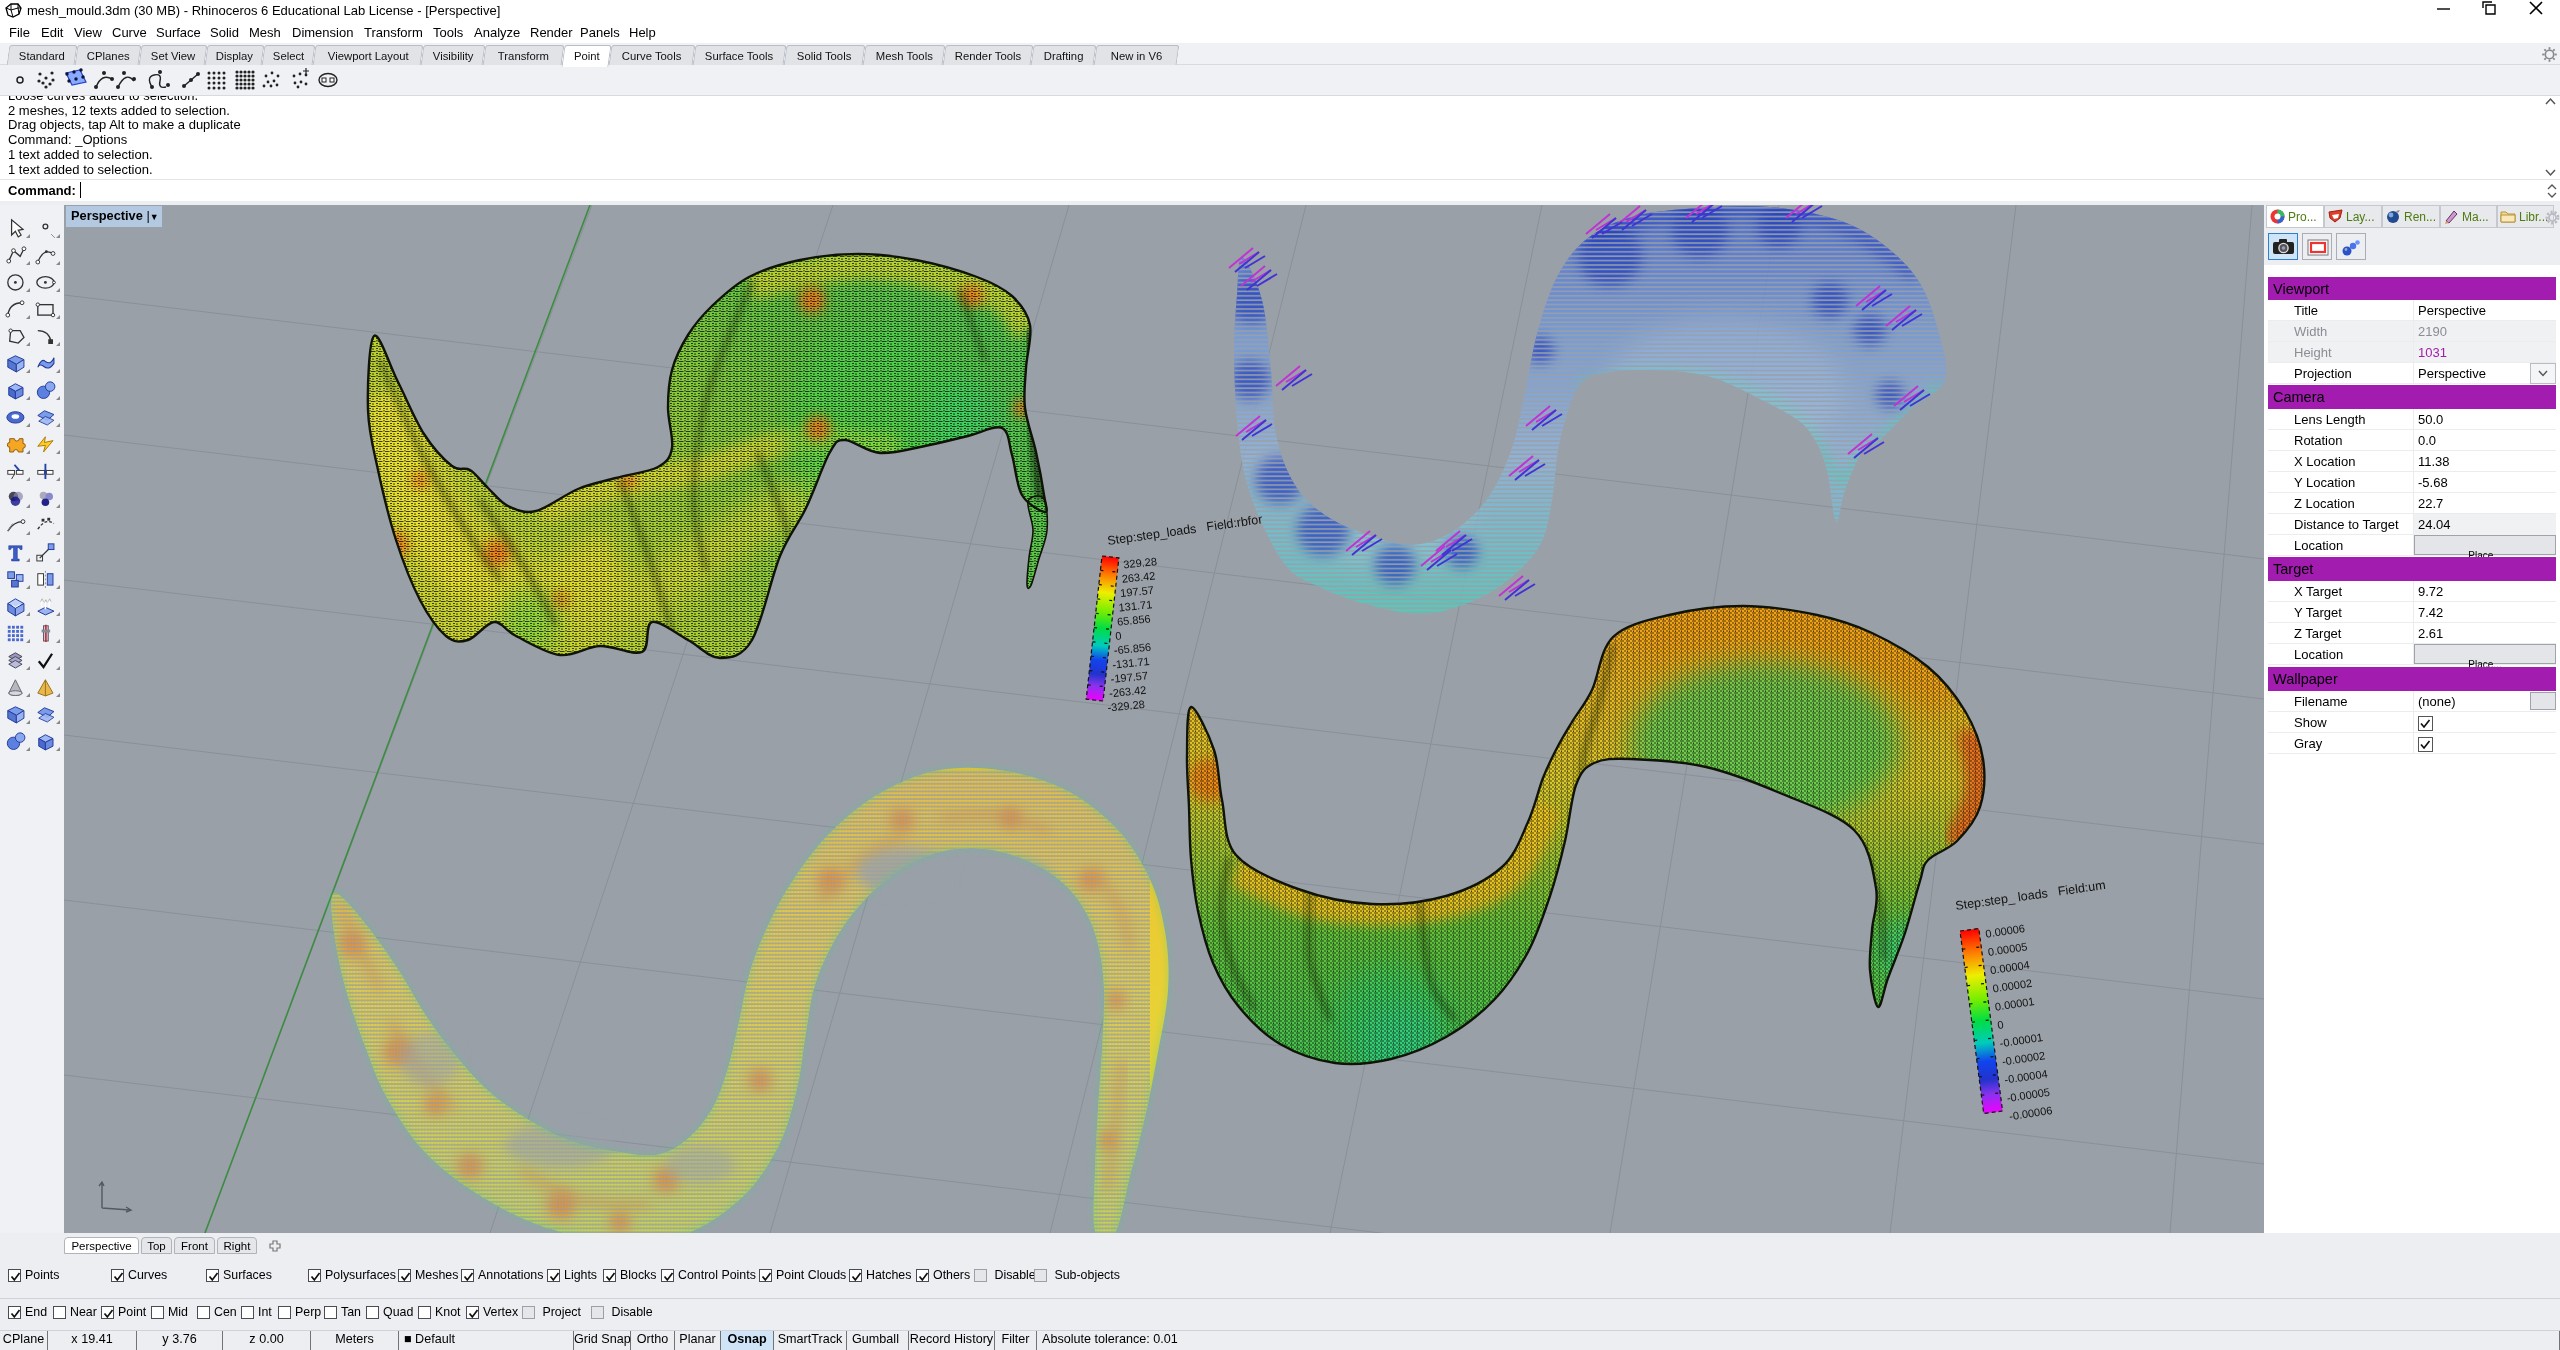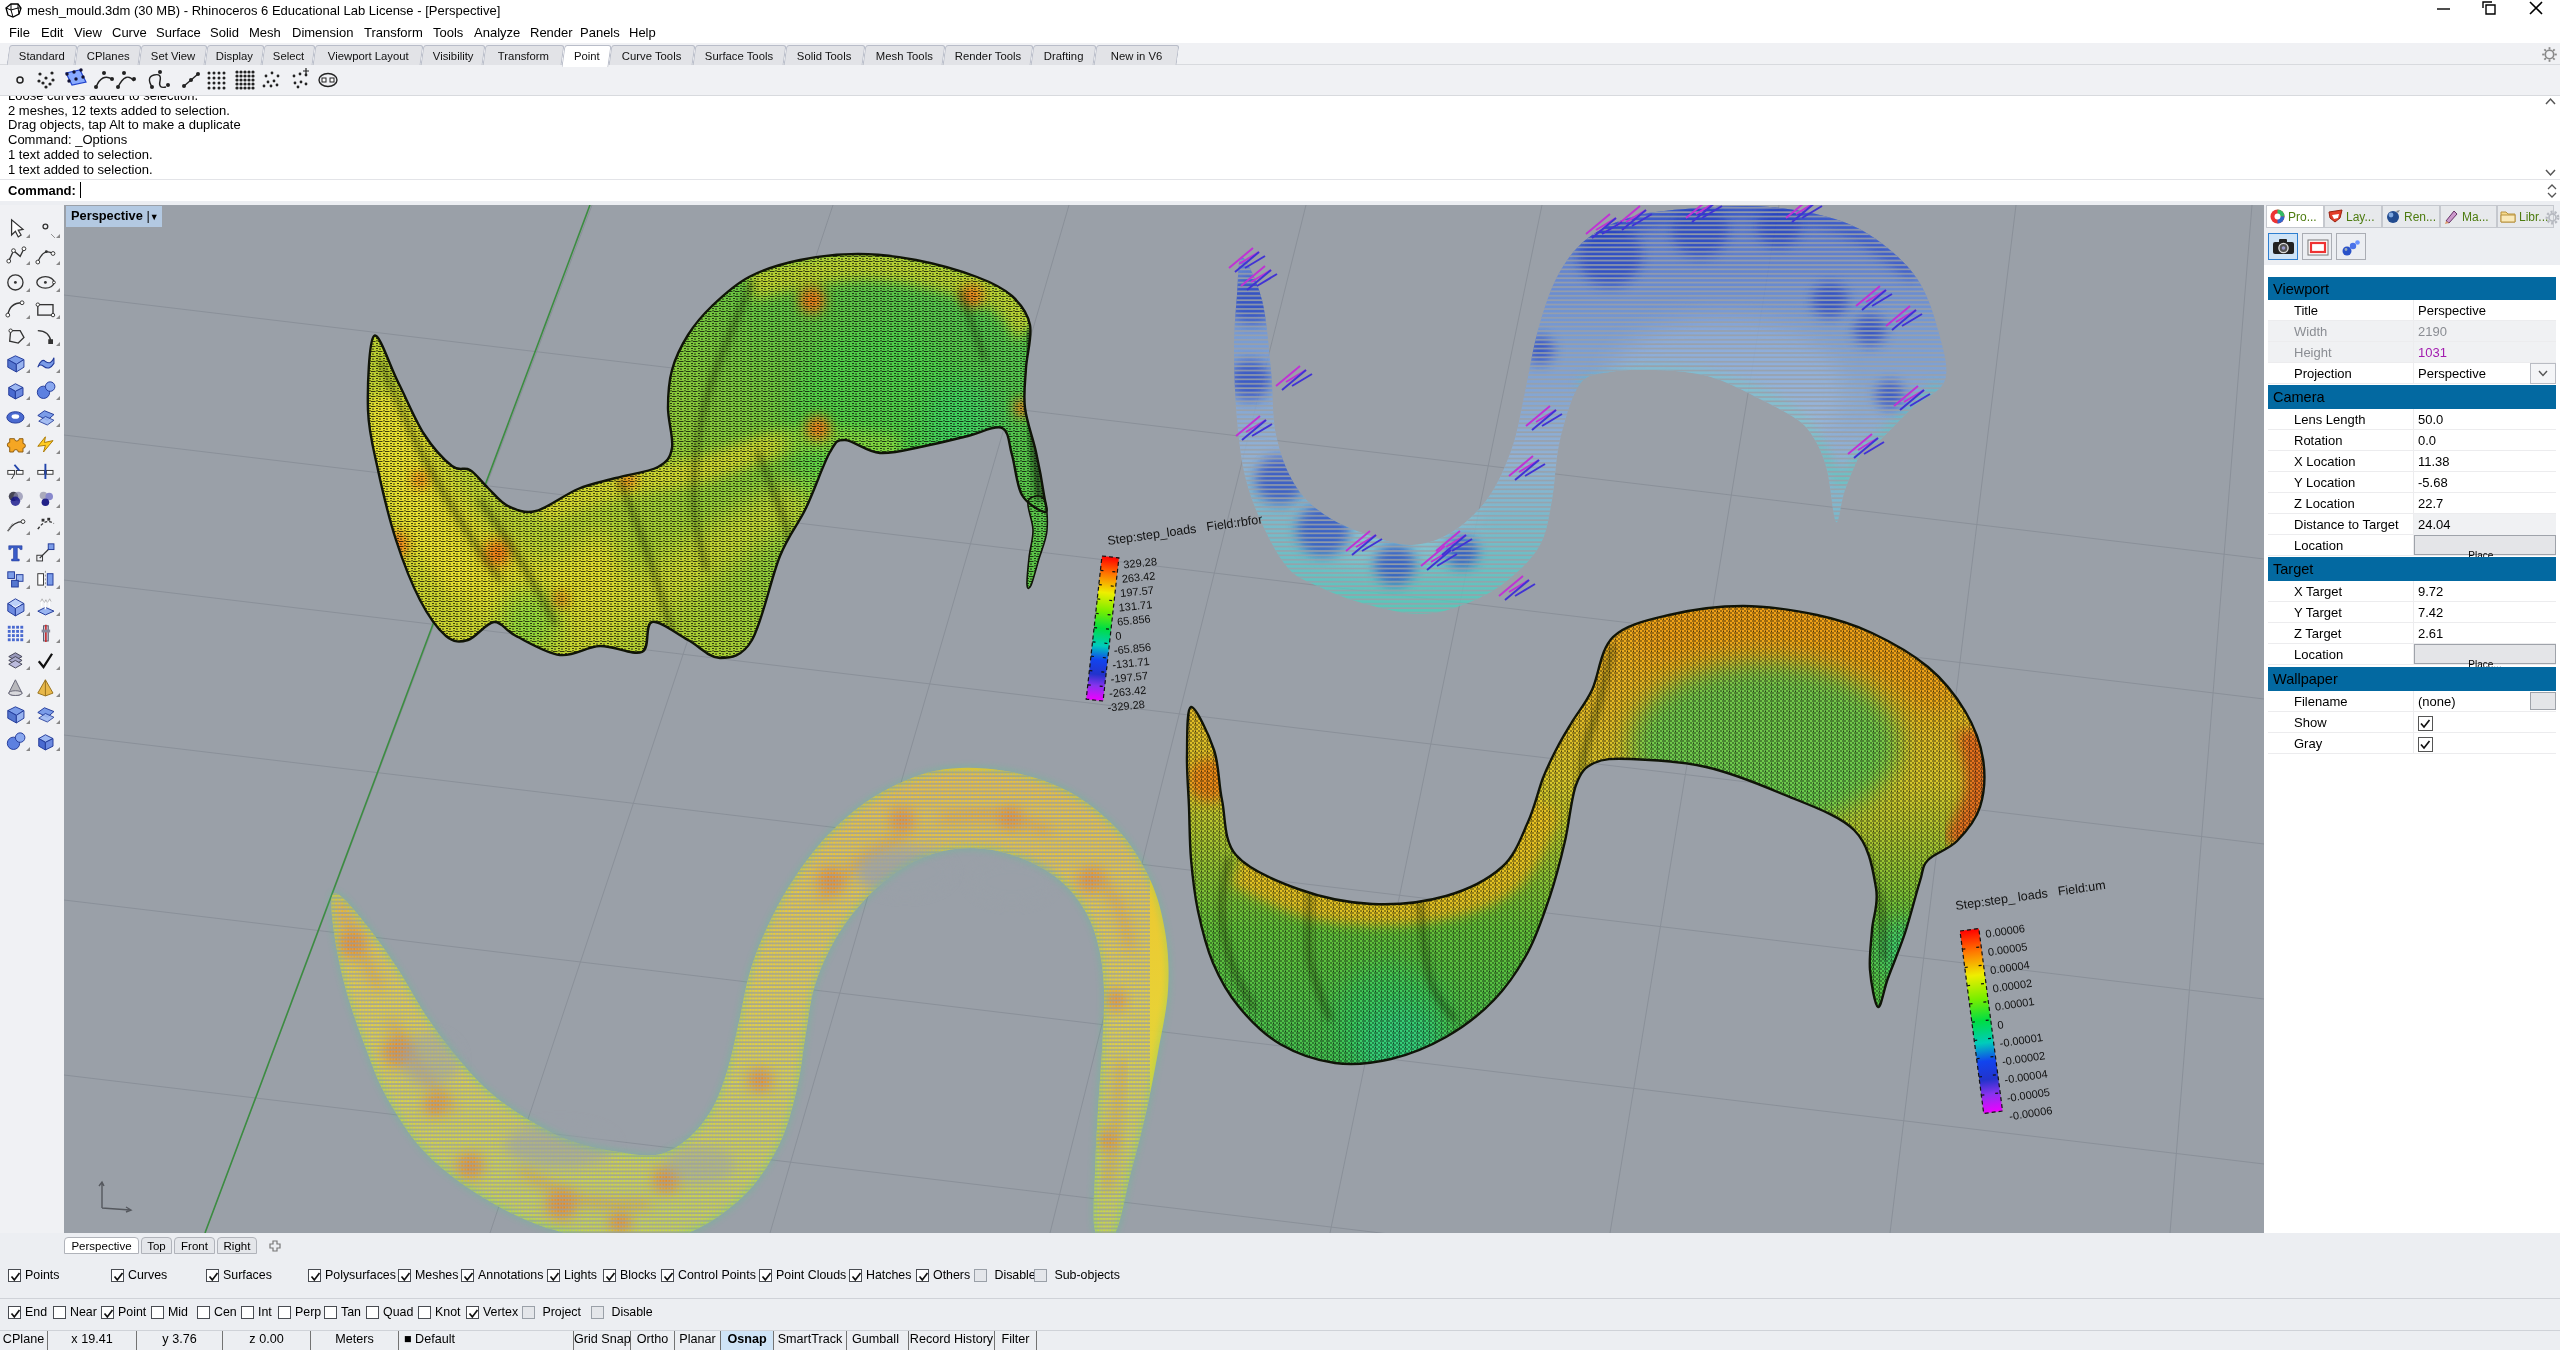--- a/index.html
+++ b/index.html
@@ -28,21 +28,21 @@
 .cb{display:inline-block;width:13px;height:13px;border:1px solid #494c52;background:#fff;vertical-align:-3px;margin-right:4px;position:relative}
 .cb.g{border-color:#9aa0a8;background:#e4e6ea}
 .cb svg{position:absolute;left:0;top:0}
 .flabel{font-size:12.4px;color:#000;white-space:nowrap}
 .scell{white-space:nowrap;font-size:12.6px}
 #rightpanel{font-size:13px}
 .prow{position:absolute;left:4px;width:288px;height:21px;background:#fff;border-bottom:1px solid #ececee}
 .plab{position:absolute;left:22px;top:3px;color:#000}
 .pval{position:absolute;left:150px;top:3px}
 .pdiv{position:absolute;left:145px;top:0;width:1px;height:21px;background:#ececee}
-.psec{position:absolute;left:4px;width:288px;height:24px;background:#0369a1;font-size:14.5px;color:#000}
+.psec{position:absolute;left:4px;width:288px;height:24px;background:#a21caf;font-size:14.5px;color:#000}
 .ptab{position:absolute;top:0;height:23px;background:#e7e9ec;border:1px solid #c5c8ce;font-size:12px;color:#4d7c0f}
 .pbtn{position:absolute;height:20px;background:#e4e5e8;border:1px solid #9fa3aa;font-size:10px;text-align:center;padding-top:14px}
 </style></head>
 <body>
 
 <div id="titlebar">
   <svg class="abs" style="left:5px;top:2px" width="17" height="17" viewBox="0 0 17 17">
       <path d="M1 6 L6 2 L13 2 L16 6 L14 12 L8 15 L3 13 Z" fill="#fff" stroke="#000" stroke-width="1.3"></path>
       <path d="M1 6 L6 8 L13 6 L16 6 M6 8 L8 15 M6 8 L6 2 M13 2 L13 6 L14 12" stroke="#000" stroke-width="1" fill="none"></path>
     </svg>
@@ -1134,13 +1134,14 @@
     <div class="scell" style="left:311px;width:88px;">Meters</div>
     <div class="scell" style="left:399px;width:175px;text-align:left;padding-left:5px;">■ Default</div>
     <div class="scell" style="left:574px;width:57px;">Grid Snap</div>
     <div class="scell" style="left:631px;width:44px;">Ortho</div>
     <div class="scell" style="left:675px;width:46px;">Planar</div>
     <div class="scell" style="left:721px;width:53px;background:#cfe4f7;font-weight:bold;">Osnap</div>
     <div class="scell" style="left:774px;width:73px;">SmartTrack</div>
     <div class="scell" style="left:843px;width:66px;">Gumball</div>
     <div class="scell" style="left:909px;width:86px;">Record History</div>
     <div class="scell" style="left:995px;width:42px;">Filter</div>
+    <div class="scell" style="left:1037px;width:1523px;text-align:left;padding-left:5px;">Absolute tolerance: 0.01</div>
   </div>
 
 </body></html>

